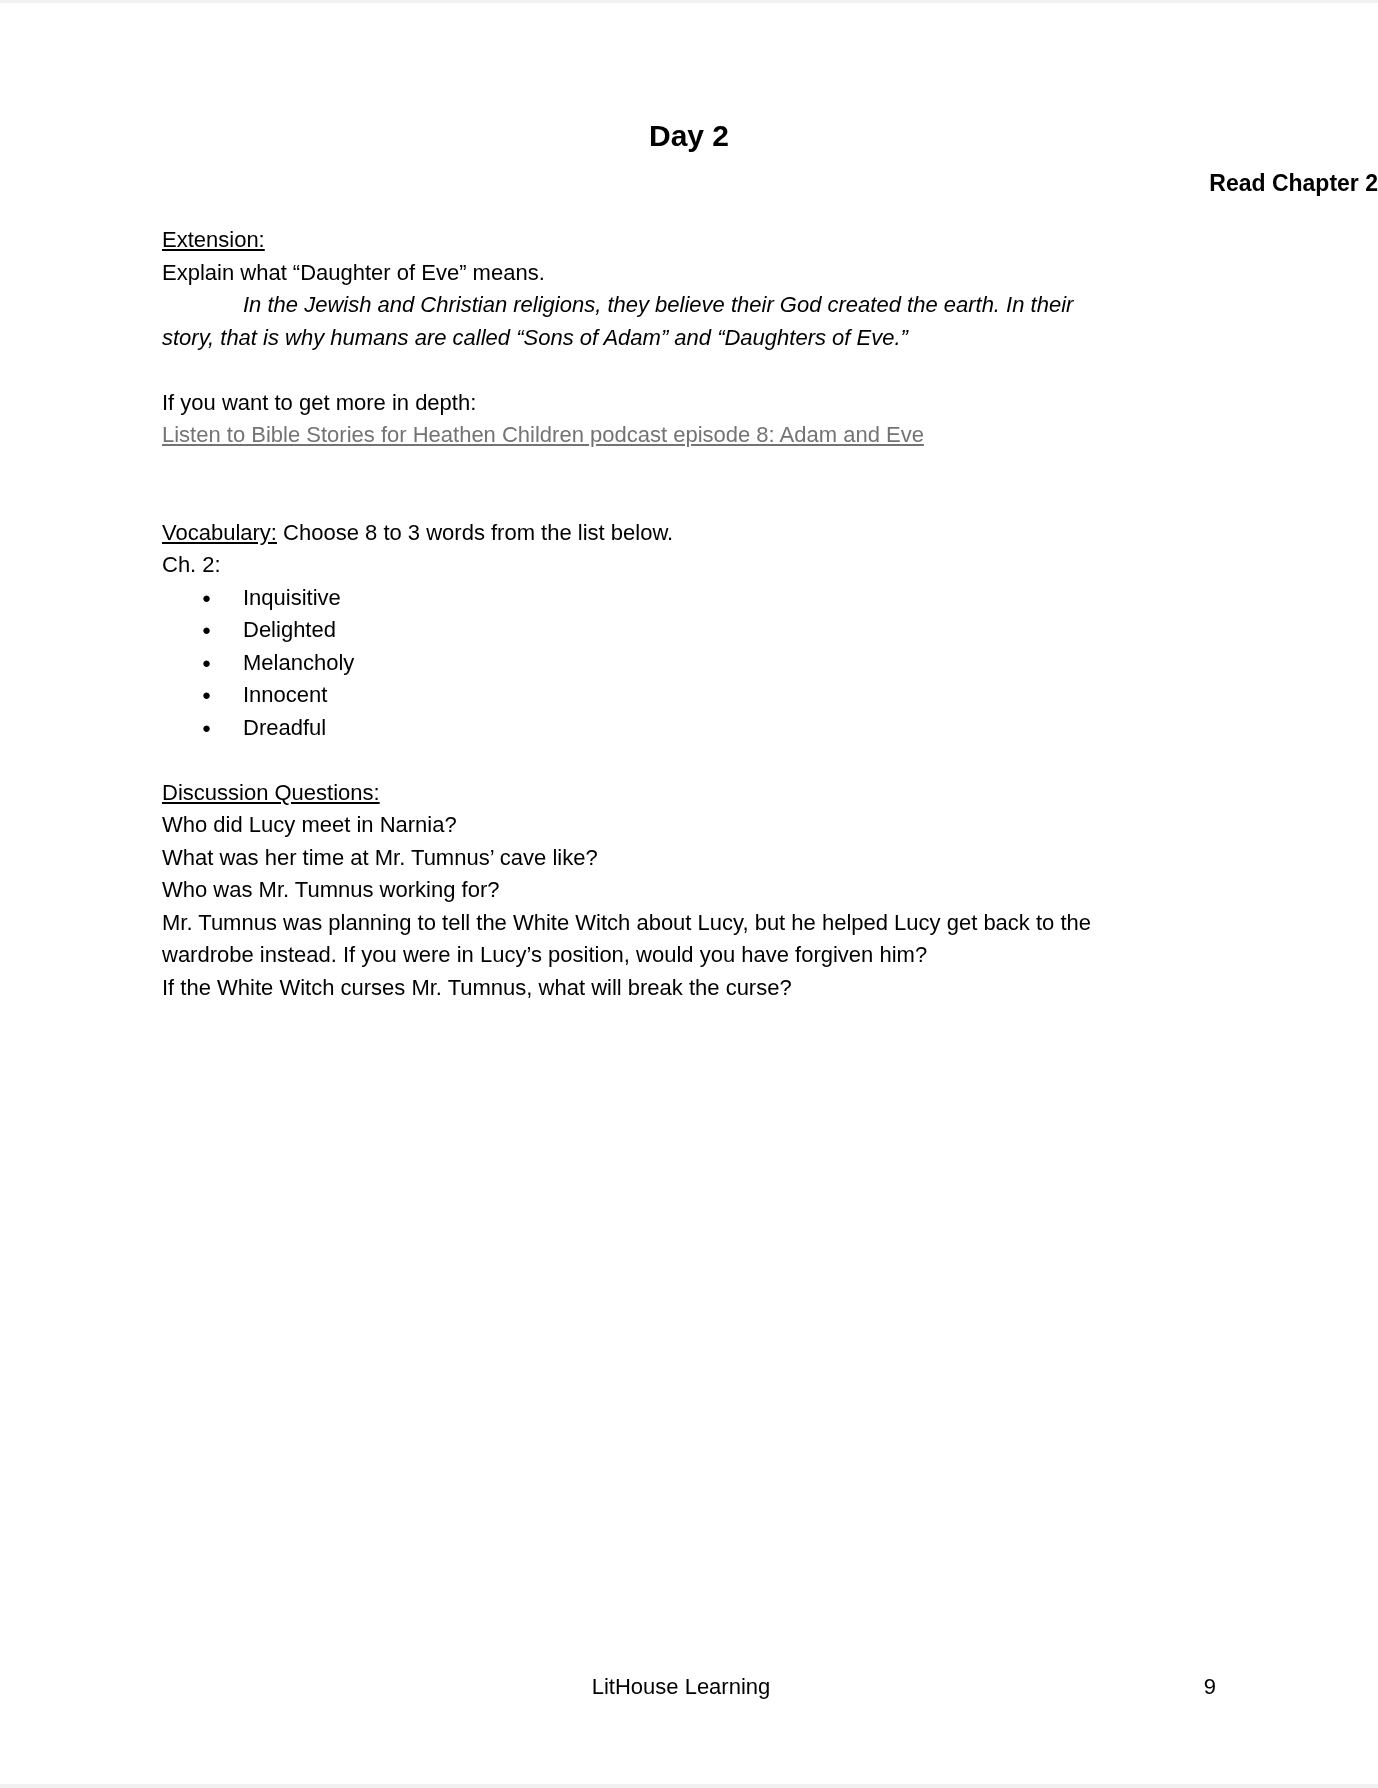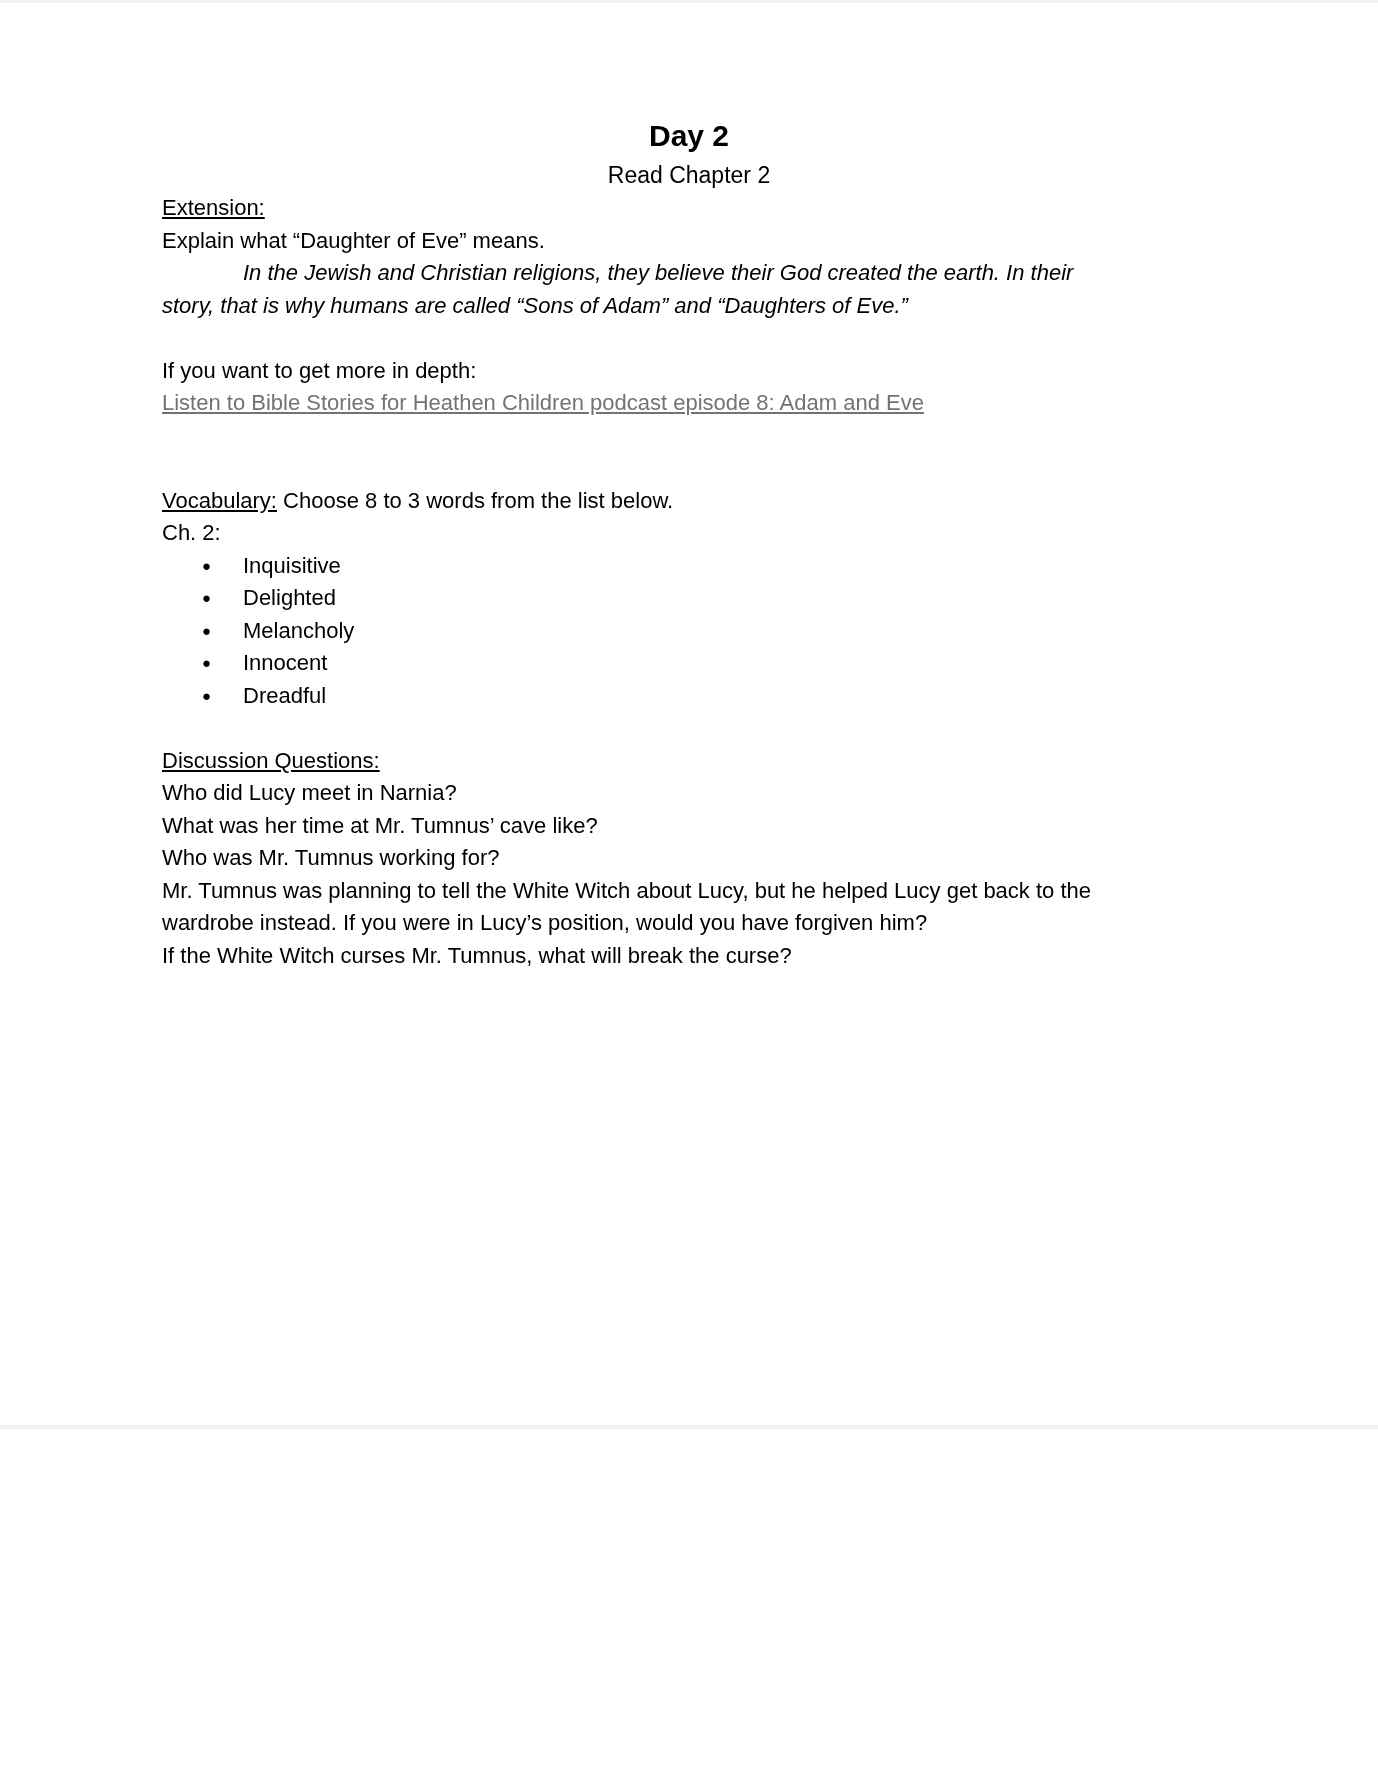--- a/index.html
+++ b/index.html
@@ -5,21 +5,21 @@
   html, body {
     margin: 0;
     padding: 0;
     background: #ffffff;
     font-family: "Liberation Sans", sans-serif;
     color: #000000;
   }
   .page {
     position: relative;
     width: 1378px;
-    height: 1429px;
+    height: 1788px;
     background: #ffffff;
     overflow: hidden;
   }
   .page-edge {
     position: absolute;
     left: 0;
     right: 0;
     background: #f1f1f2;
   }
   .page-edge.top { top: 0; height: 3px; }
@@ -27,28 +27,28 @@
 
   .doc-title {
     margin: 0;
     padding-top: 117px;
     text-align: center;
     font-size: 30px;
     line-height: 38px;
     font-weight: 700;
   }
   .doc-subtitle {
-    margin: 4px 0 0 0;
-    text-align: center;
+    margin: 12px 0 0 0;
+    text-align: right;
     font-size: 23px;
     line-height: 33px;
-    font-weight: 400;
+    font-weight: 700;
   }
   .doc-body {
-    margin-top: 0;
+    margin-top: 24px;
     padding: 0 162px;
     font-size: 22px;
     line-height: 32.5px;
   }
   .line { margin: 0; }
   .blank { height: 32.5px; }
   .u { text-decoration: underline; }
   .italic { font-style: italic; }
   .indent { text-indent: 81px; }
   .link {

